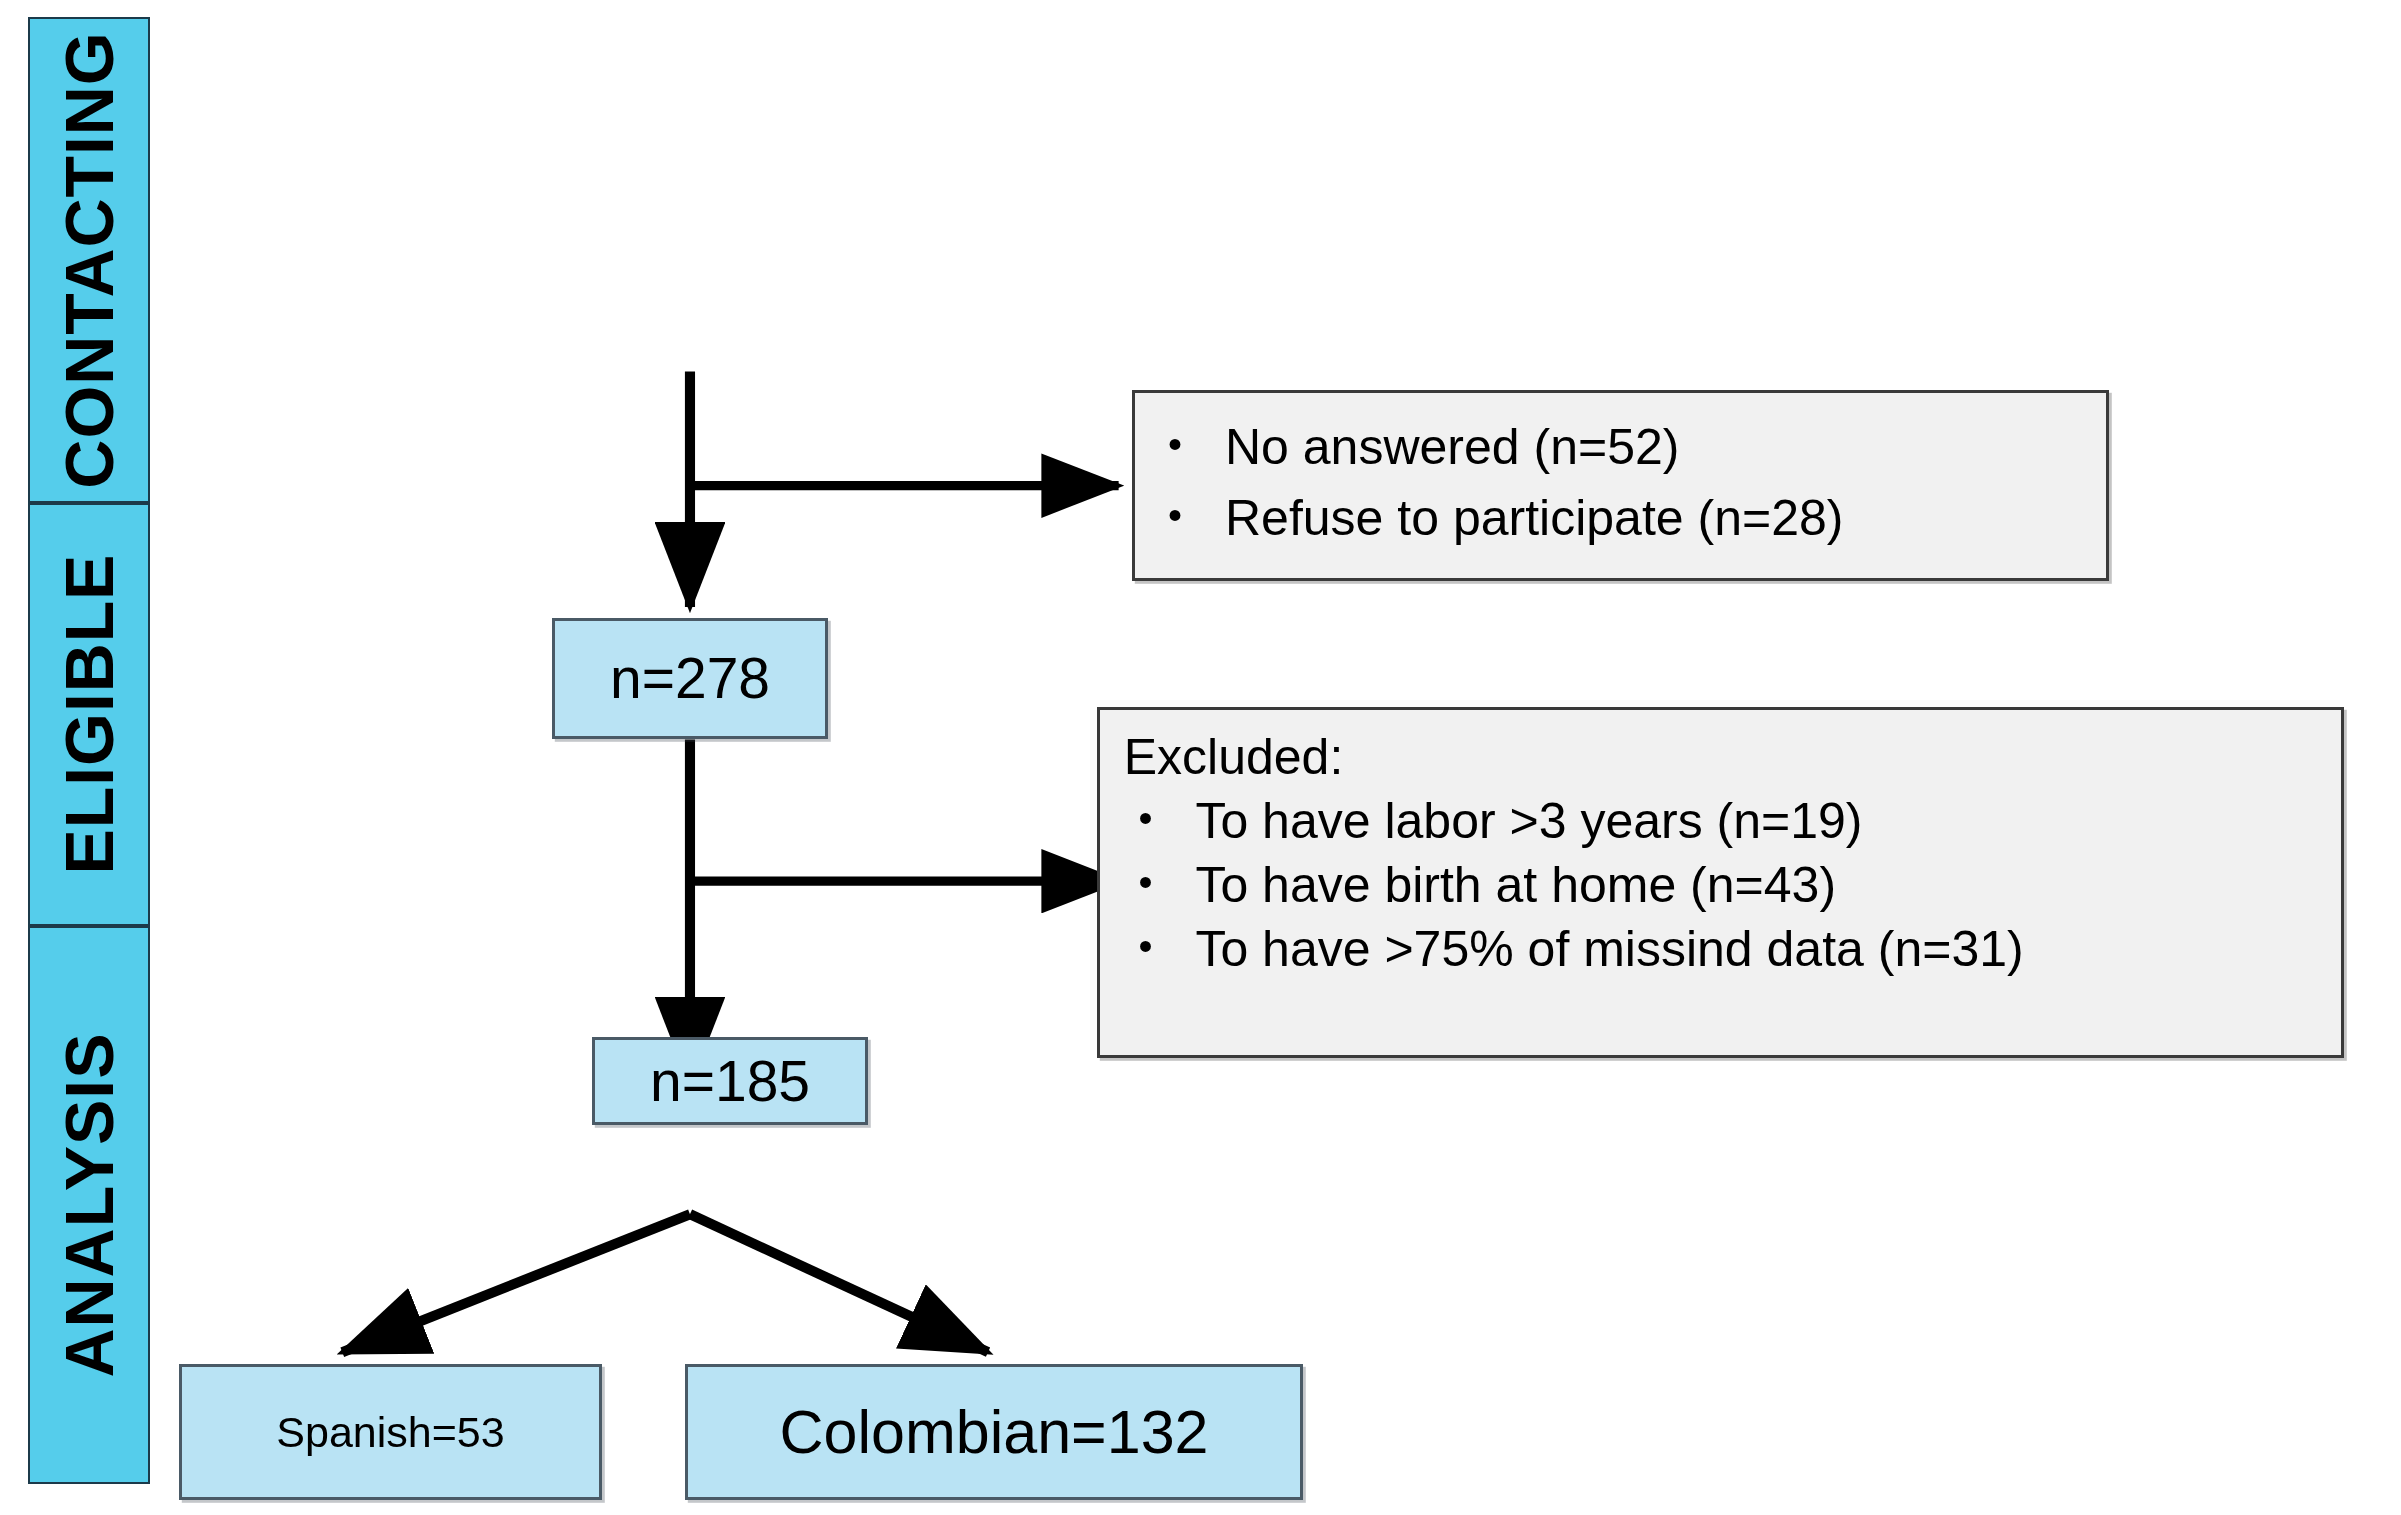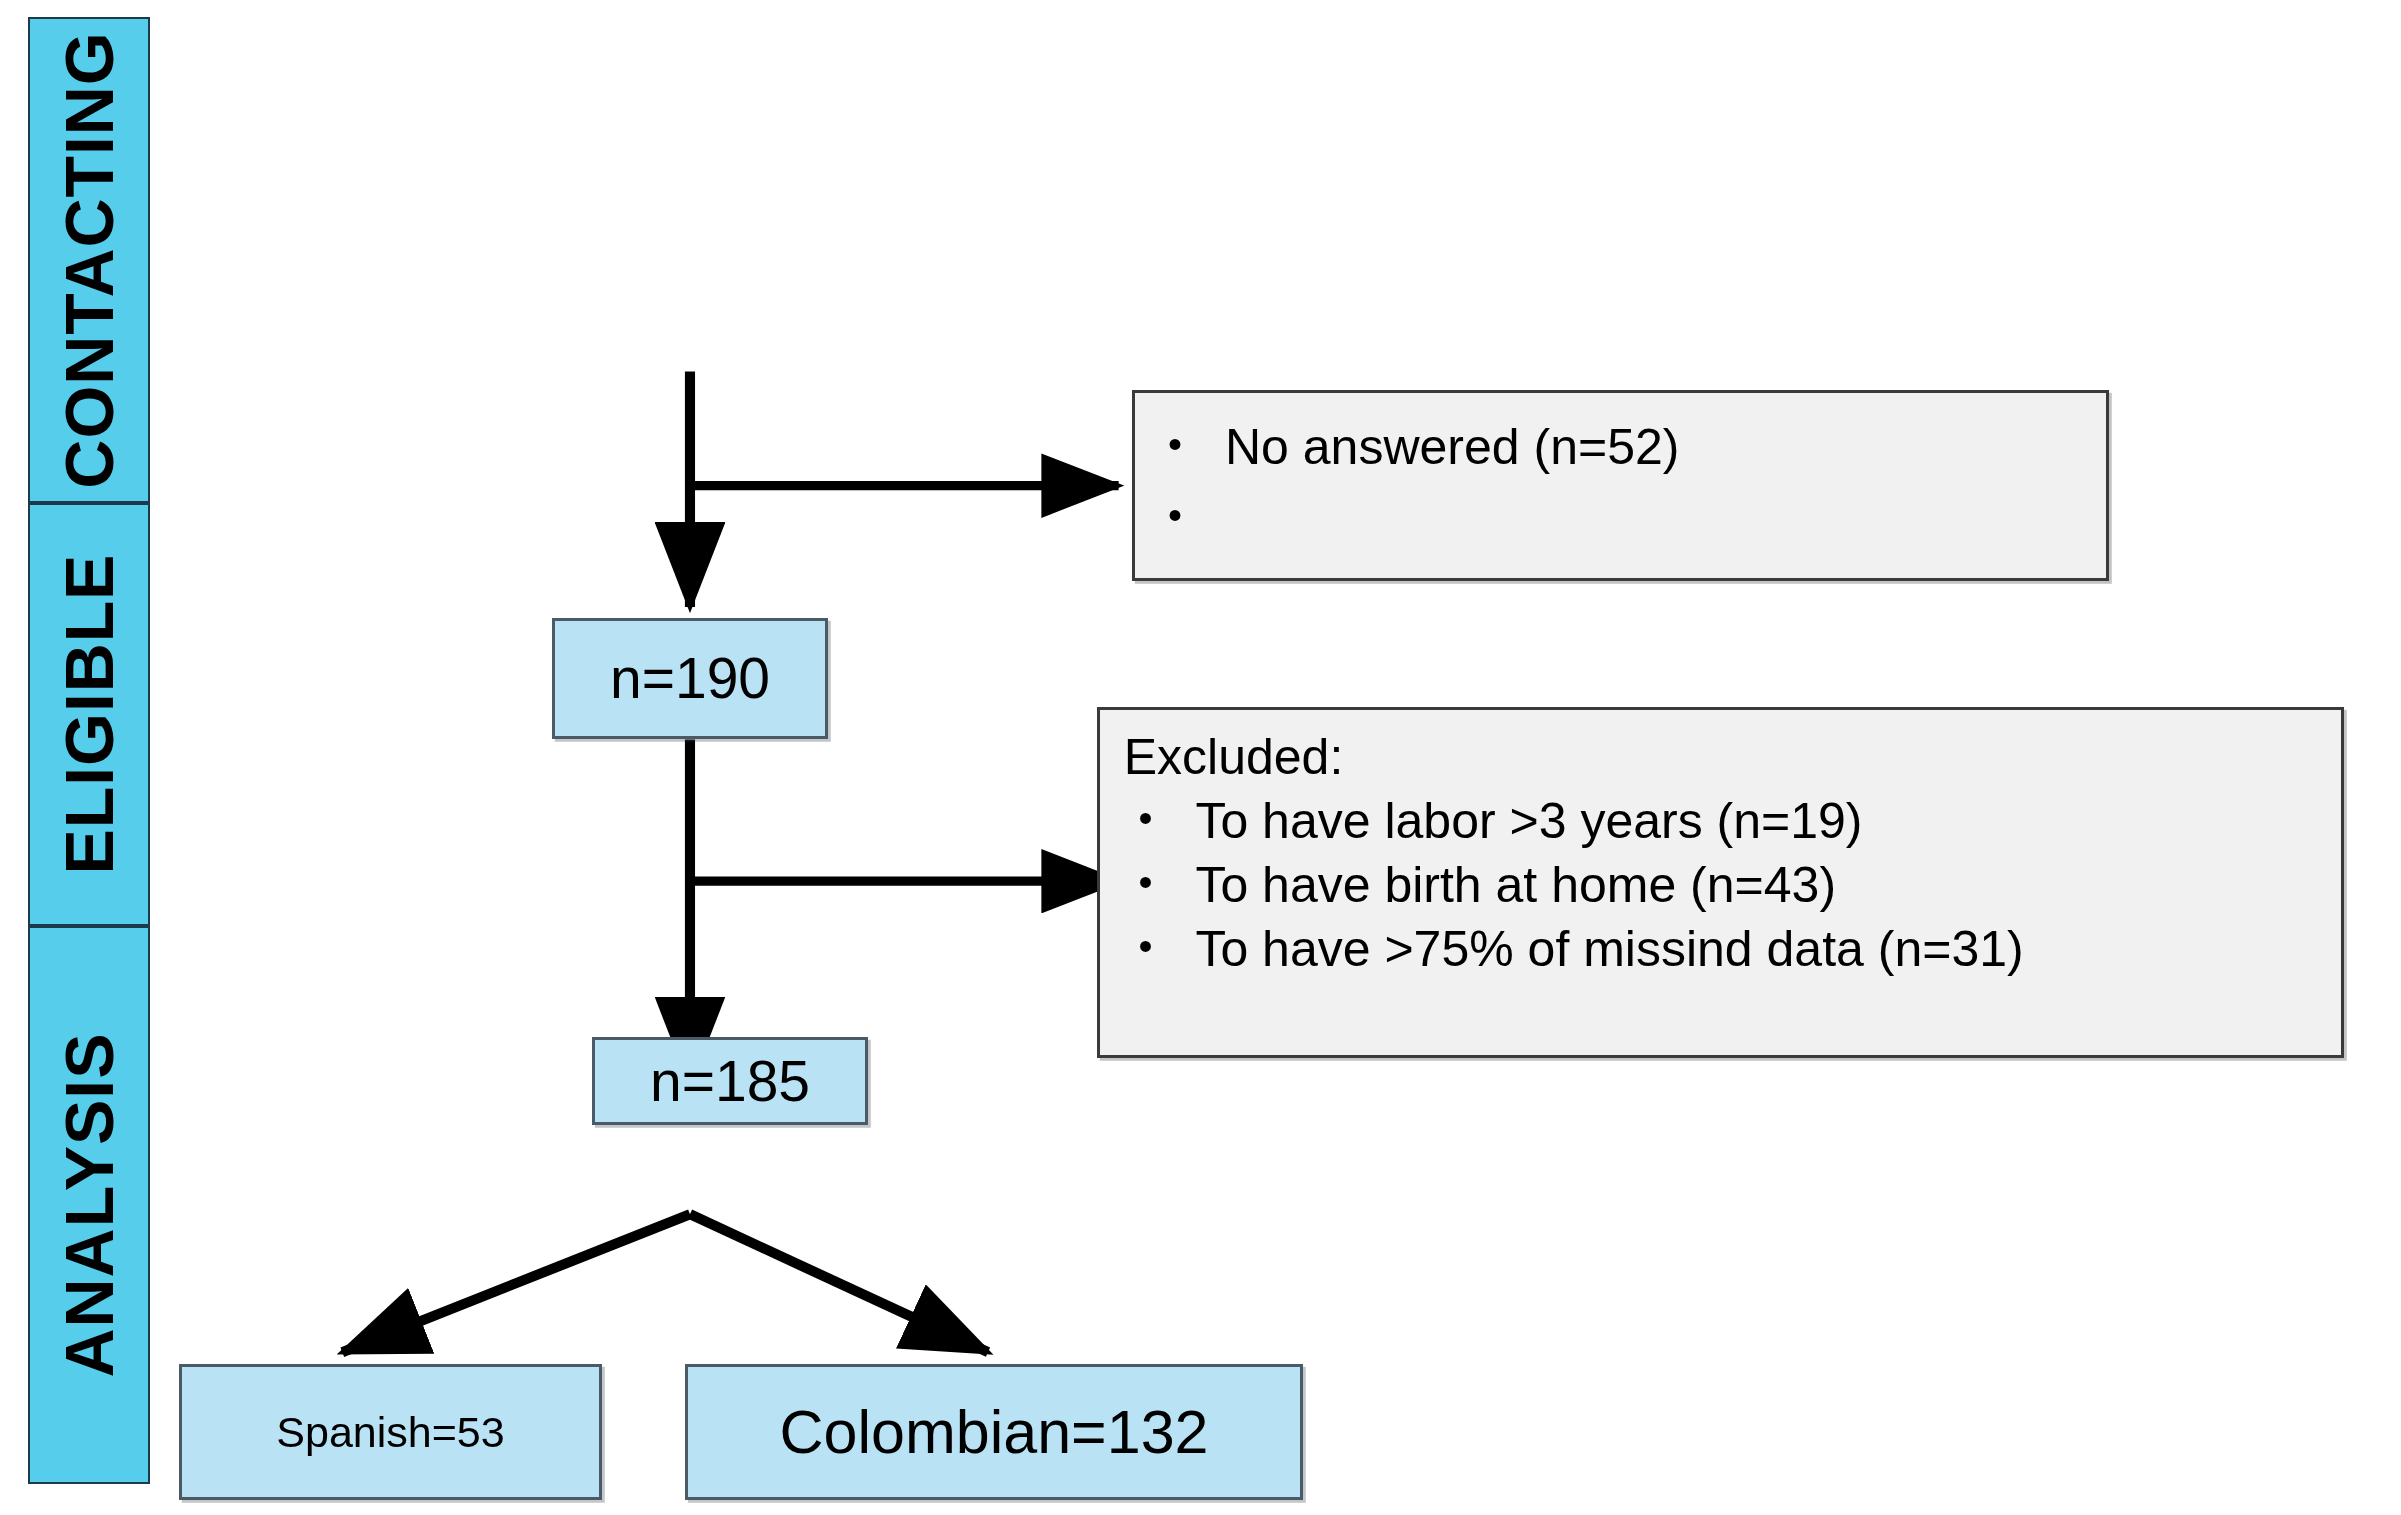--- a/index.html
+++ b/index.html
@@ -157,21 +157,21 @@
 
     <line x1="750" y1="958" x2="1216" y2="958" stroke="#000000" stroke-width="10" marker-end="url(#arrowhead)"></line>
 
     <line x1="750" y1="1320" x2="372" y2="1470" stroke="#000000" stroke-width="11" marker-end="url(#arrowhead)"></line>
 
     <line x1="750" y1="1320" x2="1074" y2="1470" stroke="#000000" stroke-width="11" marker-end="url(#arrowhead)"></line>
   </svg>
 
 
   <div class="node-box" id="node-n278">
-    <span>n=190</span>
+    <span>n=278</span>
   </div>
 
   <div class="node-box" id="node-n185">
     <span>n=185</span>
   </div>
 
   <div class="node-box" id="node-spanish">
     <span>Spanish=53</span>
   </div>
 
@@ -180,20 +180,21 @@
   </div>
 
   <div class="callout-box" id="callout-contacting">
     <ul class="bullet-list">
       <li class="bullet-item">
         <span class="bullet-dot">•</span>
         <span>No answered (n=52)</span>
       </li>
       <li class="bullet-item">
         <span class="bullet-dot">•</span>
+        <span>Refuse to participate (n=28)</span>
       </li>
     </ul>
   </div>
 
   <div class="callout-box" id="callout-eligible">
     <div class="callout-heading">Excluded:</div>
     <ul class="bullet-list">
       <li class="bullet-item">
         <span class="bullet-dot">•</span>
         <span>To have labor &gt;3 years (n=19)</span>

